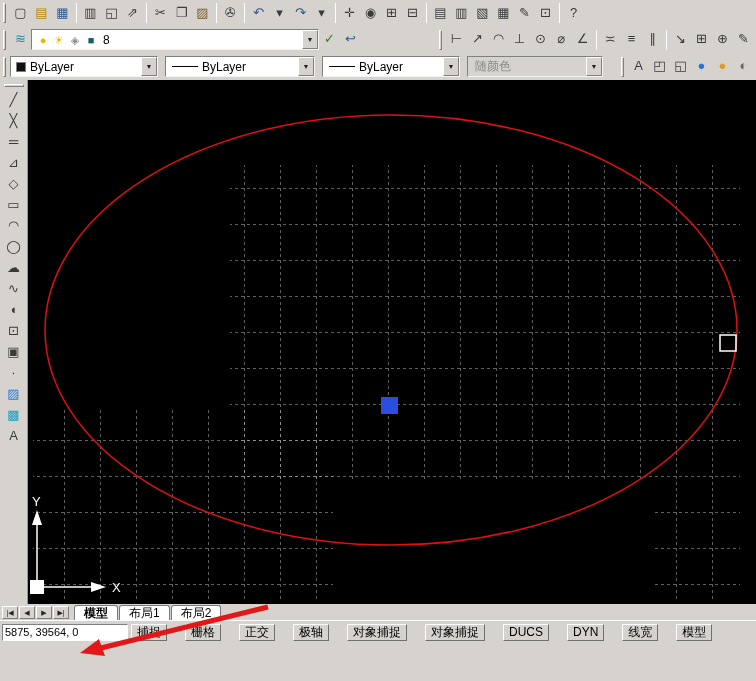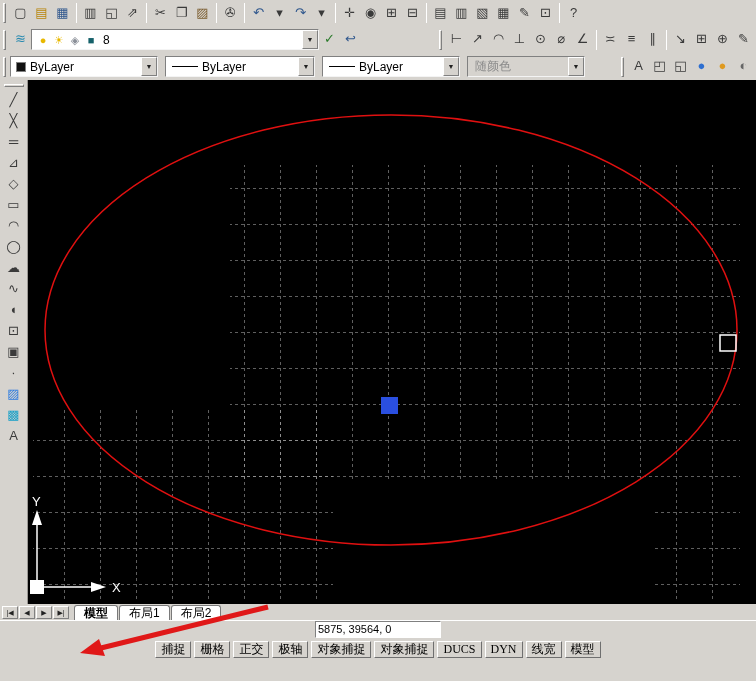--- a/index.html
+++ b/index.html
@@ -44,23 +44,23 @@
   .tabs-list { display:flex; align-items:flex-end; margin-left:4px; }
   .tab { padding:0 9px; height:15px; line-height:14px; font-size:12px; color:#000; background:#ffffff; border:1px solid #7a7a7a; border-bottom:none; border-top-left-radius:3px; border-top-right-radius:3px; margin-right:1px; flex:0 0 auto; }
   .tab.active { background:#fff; font-weight:bold; }
 
   
   .cmd-area { height:38px; background:#d6d3ce; position:relative; border-top:1px solid #fff; }
   .cmd-box { position:absolute; left:1px; right:3px; bottom:2px; height:21px; background:#fff; border:1px solid #4a4a4a; font-size:13px; line-height:19px; padding-left:4px; color:#000; display:flex; }
   .cmd-box .inp { margin-left:5px; }
 
   
-  .statusbar { height:23px; background:#d6d3ce; border-top:1px solid #fff; display:flex; align-items:center; padding:0 2px; gap:3px;flex-direction:column; }
+  .statusbar { height:23px; background:#d6d3ce; border-top:1px solid #fff; display:flex; align-items:center; padding:0 2px; gap:3px; }
   .coord { width:126px; height:17px; line-height:15px; background:#fff; border:1px solid; border-color:#808080 #fff #fff #808080; font-size:11px; padding-left:2px; color:#000; white-space:nowrap; overflow:hidden; flex:0 0 auto; }
-  .status-list { display:flex; align-items:center; gap:3px;font-family:Liberation Serif, serif; }
+  .status-list { display:flex; align-items:center; gap:18px; }
   .st-btn { height:17px; line-height:14px; padding:0 5px; font-size:12px; color:#000; background:#d6d3ce; border:1px solid; border-color:#fff #6f6f6f #6f6f6f #fff; flex:0 0 auto; }
 
   .overlay { position:absolute; left:0; top:0; pointer-events:none; z-index:20; }
 </style>
 </head>
 <body>
 
 <div class="app">
 
   <div class="trow trow1">
@@ -154,21 +154,21 @@
       <span class="combo-text">ByLayer</span>
       <div class="arrow-btn">▼</div>
     </div>
     <div style="width:7px"></div>
     <div class="combo" style="width:138px">
       <span class="line-sample"></span>
       <span class="combo-text">ByLayer</span>
       <div class="arrow-btn">▼</div>
     </div>
     <div style="width:7px"></div>
-    <div class="combo disabled" style="width:118px">
+    <div class="combo disabled" style="width:136px">
       <span class="combo-text">随颜色</span>
       <div class="arrow-btn">▼</div>
     </div>
     <div class="grip ml-auto"></div>
     <div class="icon-list">
         <div class="tb-btn">A</div>
         <div class="tb-btn">◰</div>
         <div class="tb-btn">◱</div>
         <div class="tb-btn" style="color: rgb(47, 111, 208);">●</div>
         <div class="tb-btn" style="color: rgb(223, 154, 32);">●</div>

